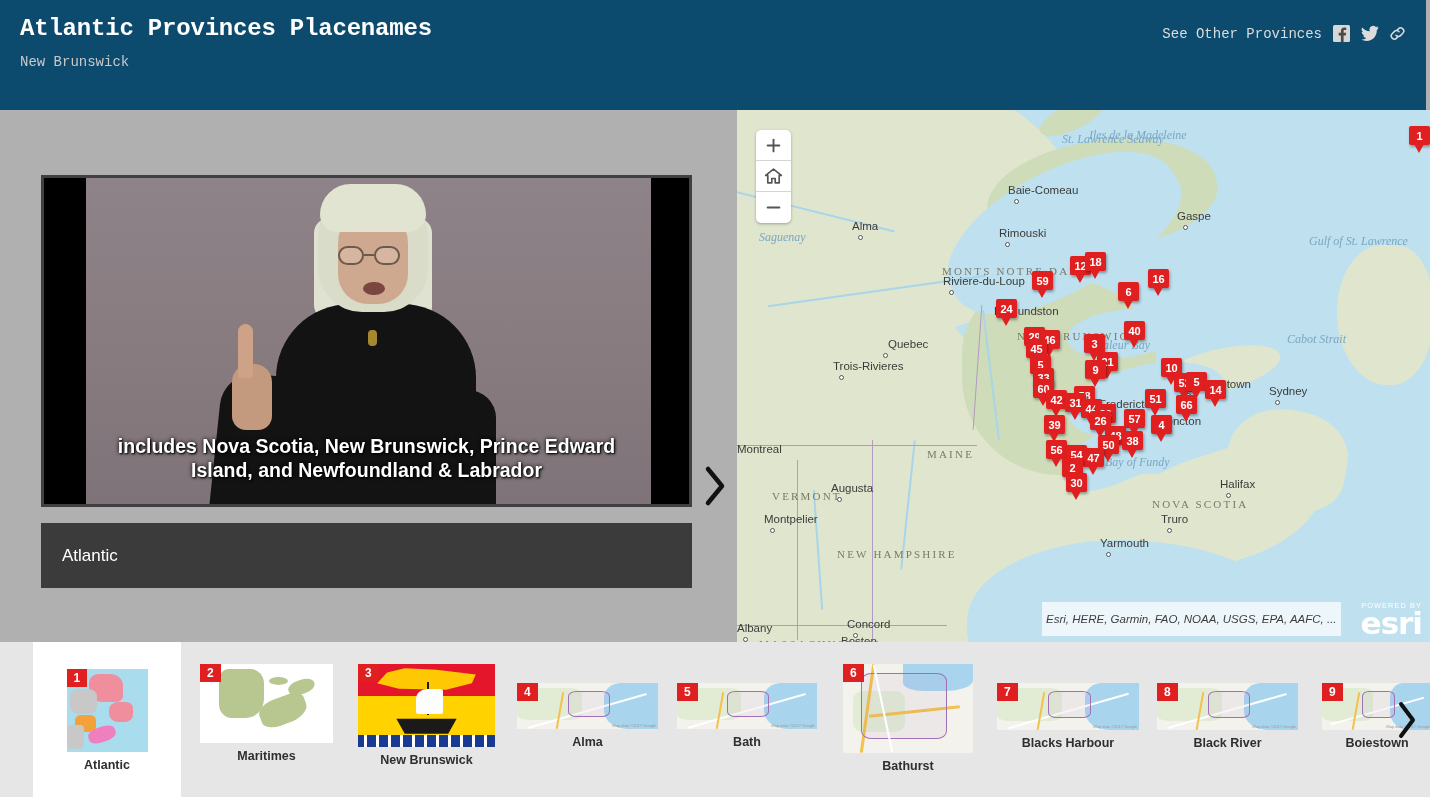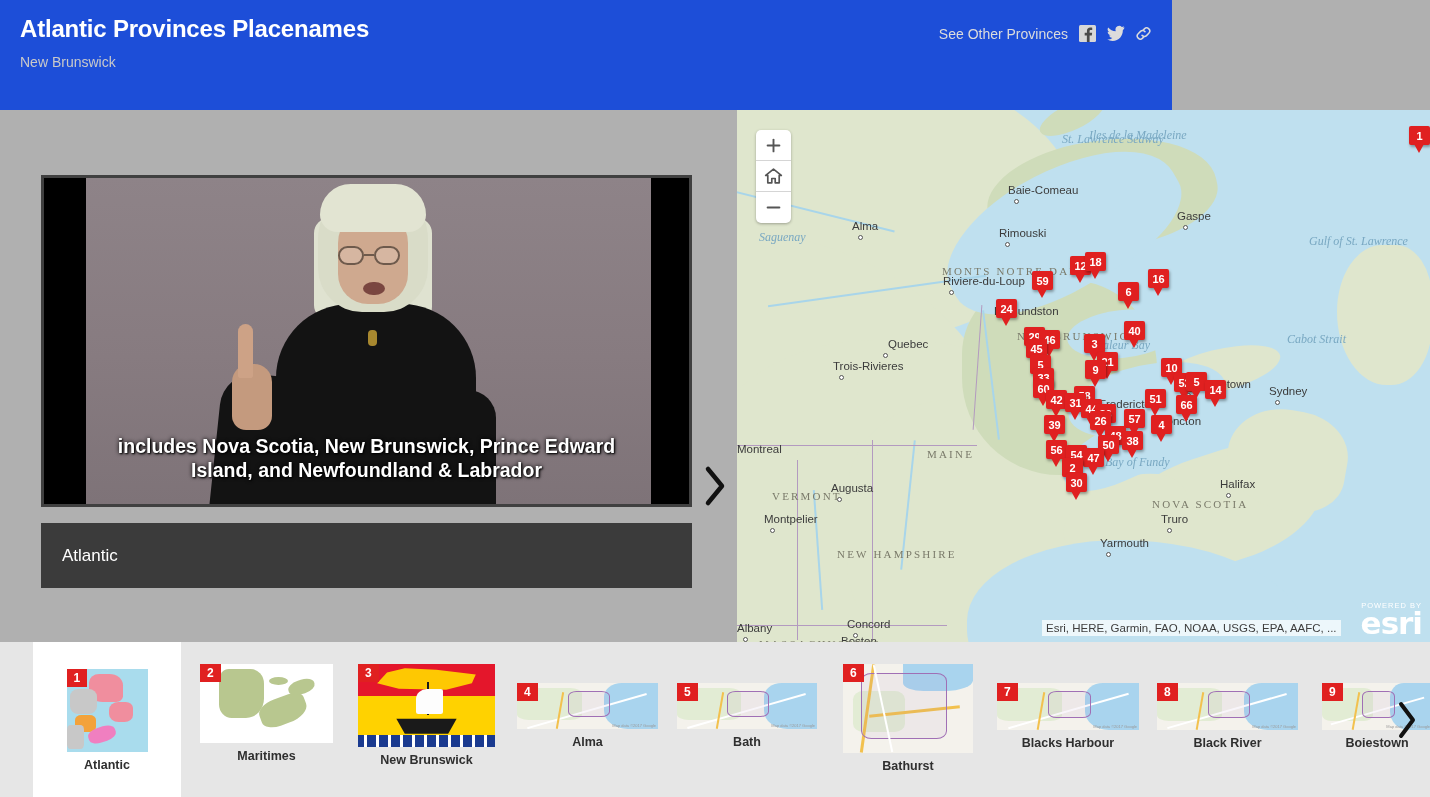--- a/index.html
+++ b/index.html
@@ -5,22 +5,22 @@
   * { box-sizing: border-box; margin: 0; padding: 0; }
   html, body {
     width: 1430px; height: 797px;
     font-family: "Liberation Sans", sans-serif;
     overflow: hidden; background: #b0b0b0;
   }
   .app { position: relative; width: 1430px; height: 797px; }
 
   
   .header {
-    position: absolute; left: 0; top: 0; width: 1172px; height: 110px;
-    background: #1d4ed8; color: #fff;
+    position: absolute; left: 0; top: 0; width: 1426px; height: 110px;
+    background: #0c4a6e; color: #fff; font-family: Liberation Mono, monospace;
   }
   .header-title {
     position: absolute; left: 20px; top: 15px;
     font-size: 24px; font-weight: bold; letter-spacing: -0.2px; color: #ffffff;
   }
   .header-subtitle {
     position: absolute; left: 20px; top: 54px;
     font-size: 14px; color: #c9c9c9;
   }
   .header-right {
@@ -158,21 +158,21 @@
     background: #fff; border-radius: 5px; box-shadow: 0 1px 3px rgba(0,0,0,.3);
     z-index: 30; overflow: hidden;
   }
   .map-ctrl {
     height: 31px; display: flex; align-items: center; justify-content: center;
     border-bottom: 1px solid #d5d5d5; cursor: pointer; color: #555;
   }
   .map-ctrl:last-child { border-bottom: none; }
   .attribution {
     position: absolute; left: 305px; bottom: 6px; font-size: 11.5px;
-    color: #3d3d3d; background: rgba(255,255,255,.72); padding: 2px 4px; z-index: 30;
+    color: #3d3d3d; background: rgba(255,255,255,.72); padding: 11px 4px; z-index: 30; font-style: italic;
   }
   .esri-logo {
     position: absolute; right: 8px; bottom: 6px; z-index: 30;
     text-align: right; color: #fff;
   }
   .esri-powered { font-size: 7.5px; letter-spacing: 1px; color: #fff; }
   .esri-word {
     font-size: 31px; line-height: 0.85; font-weight: bold; color: #fff;
     letter-spacing: -1px; font-family: "DejaVu Sans", sans-serif;
   }

